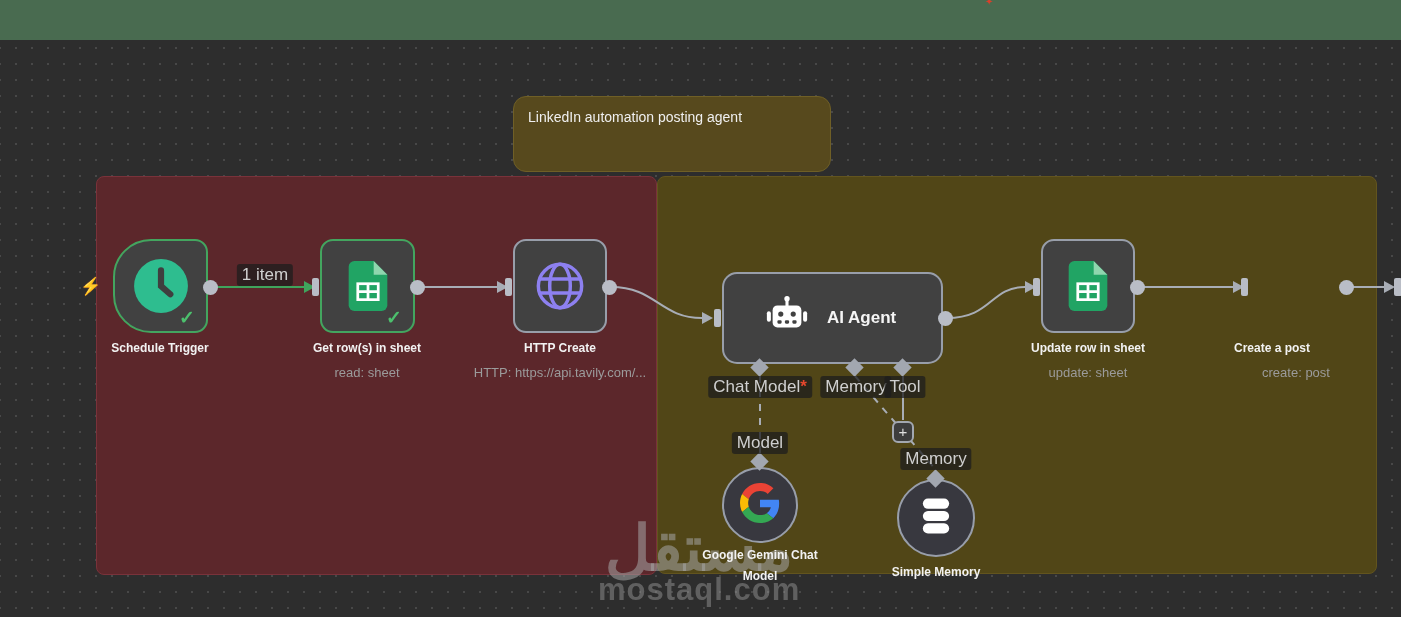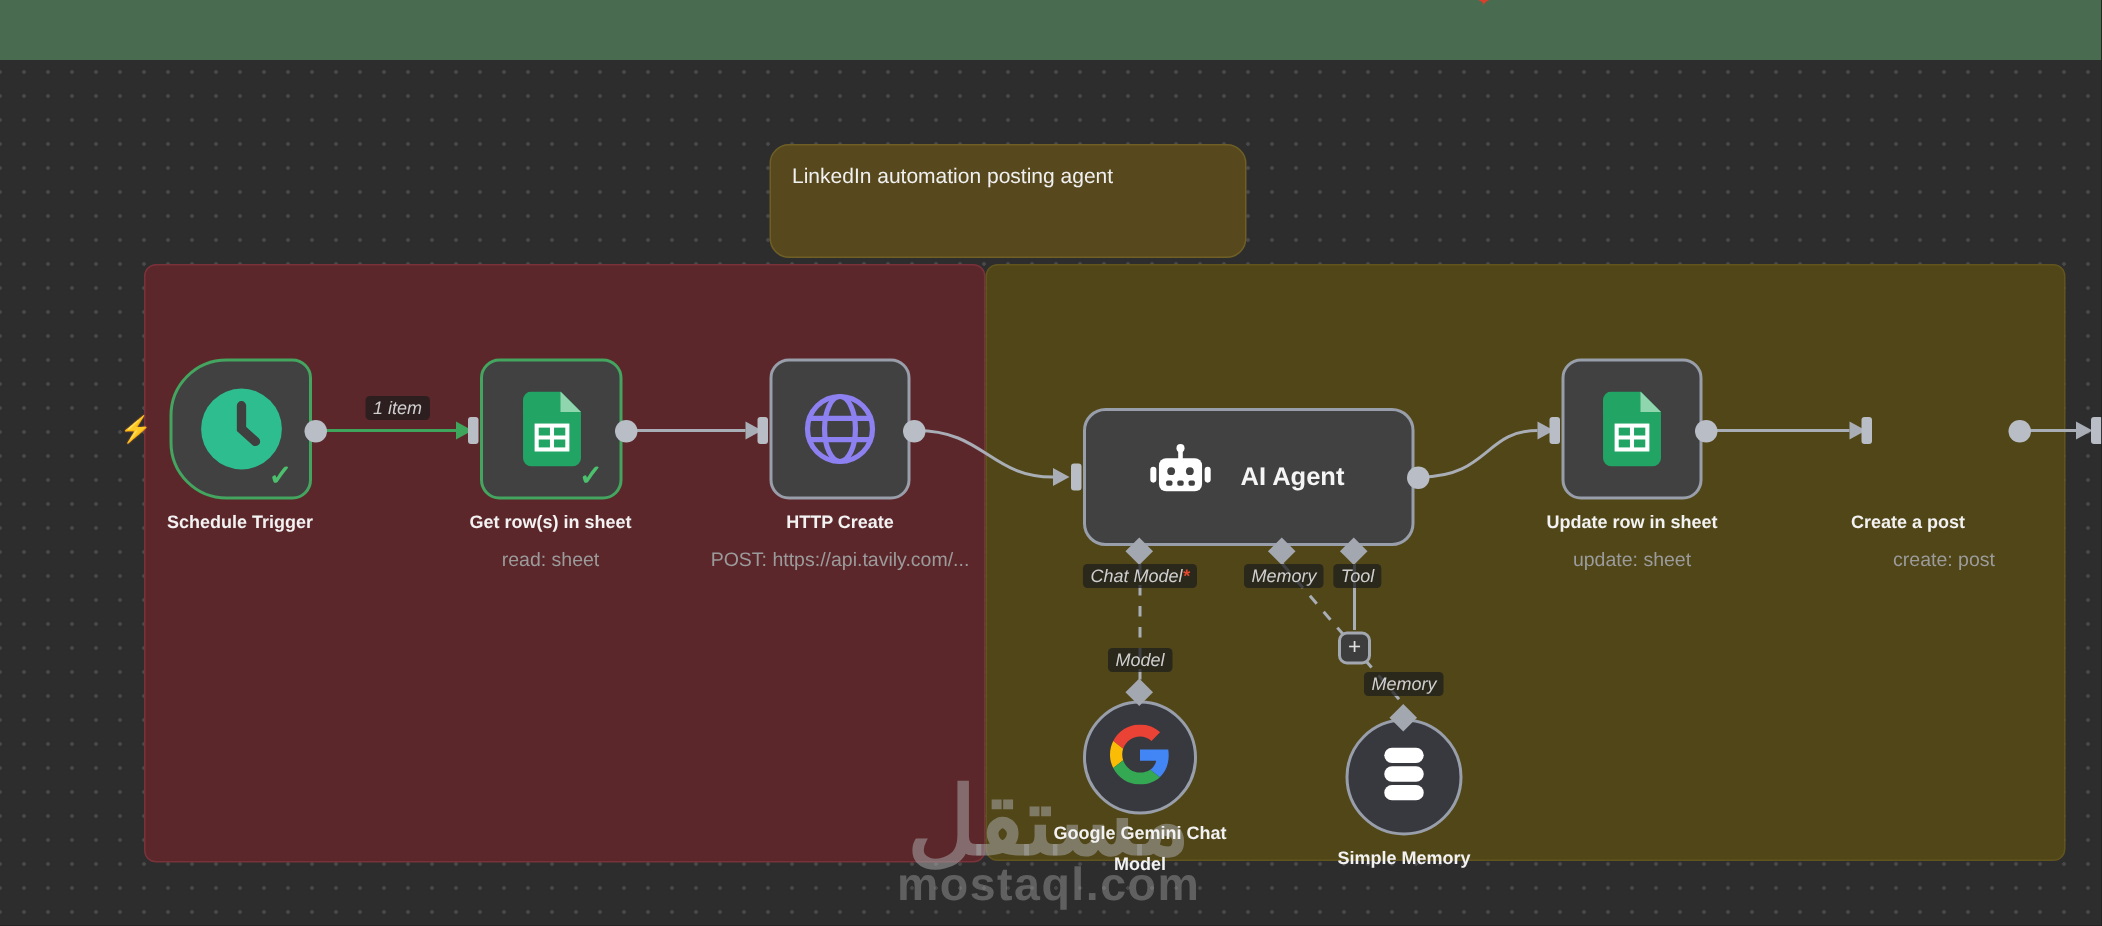--- a/index.html
+++ b/index.html
@@ -30,21 +30,21 @@
   .node-box.trigger{border-radius:38px 13px 13px 38px;}
   .node-icon{position:absolute;left:50%;top:50%;transform:translate(-50%,-50%);display:flex;align-items:center;justify-content:center;}
   .check{position:absolute;right:11px;bottom:2px;color:#4cc06d;font-size:19px;font-weight:bold;z-index:5;}
   .node-label{position:absolute;color:#f2f2f2;font-size:12px;font-weight:bold;text-align:center;z-index:5;white-space:nowrap;transform:translateX(-50%);}
   .node-sub{position:absolute;color:#9b9b9b;font-size:13px;text-align:center;z-index:5;white-space:nowrap;transform:translateX(-50%);}
 
   .port-out{position:absolute;width:15px;height:15px;border-radius:50%;background:#b9bdc6;z-index:5;}
   .port-in{position:absolute;width:7px;height:18px;border-radius:2px;background:#b9bdc6;z-index:5;}
   .diamond{position:absolute;width:13px;height:13px;background:#a2a7b0;transform:rotate(45deg);z-index:5;}
 
-  .chip{position:absolute;background:rgba(30,30,30,0.75);color:#cfcfcf;font-size:12px;padding:1px 5px;border-radius:3px;z-index:6;white-space:nowrap;transform:translateX(-50%);font-style:italic;}
+  .chip{position:absolute;background:rgba(30,30,30,0.75);color:#cfcfcf;font-size:17px;padding:1px 5px;border-radius:3px;z-index:6;white-space:nowrap;transform:translateX(-50%);}
   .req{color:#e5472d;font-weight:bold;}
 
   .agent-inner{position:absolute;left:0;top:0;width:100%;height:100%;display:flex;align-items:center;padding-left:40px;box-sizing:border-box;gap:17px;}
   .agent-title{color:#f5f5f5;font-size:17px;font-weight:bold;}
 
   .circle-node{position:absolute;background:#38383f;border:2px solid #989eaa;border-radius:50%;box-sizing:border-box;z-index:4;display:flex;align-items:center;justify-content:center;}
 
   .plus-btn{position:absolute;left:892px;top:421px;width:22px;height:22px;background:#3d3d3d;border:2px solid #a2a7b0;border-radius:6px;box-sizing:border-box;color:#e0e0e0;font-size:15px;line-height:17px;text-align:center;z-index:6;}
 
   .linkedin-badge{width:46px;height:46px;background:#0a66c2;border-radius:7px;display:flex;align-items:center;justify-content:center;color:#fff;font-weight:bold;font-size:28px;letter-spacing:-1px;}
@@ -133,21 +133,21 @@
       <svg width="52" height="52" viewBox="0 0 48 48" fill="none" stroke="#8d80f0" stroke-width="3.2">
         <circle cx="24" cy="24" r="20"></circle>
         <ellipse cx="24" cy="24" rx="9.5" ry="20"></ellipse>
         <path d="M5.5 17.5 h37 M5.5 30.5 h37"></path>
       </svg>
     </span>
   </div>
   <div class="port-in" style="left:505px;top:278px;"></div>
   <div class="port-out" style="left:602px;top:280px;"></div>
   <div class="node-label" style="left:560px;top:341px;">HTTP Create</div>
-  <div class="node-sub" style="left:560px;top:365px;">POST: https://api.tavily.com/...</div>
+  <div class="node-sub" style="left:560px;top:365px;">HTTP: https://api.tavily.com/...</div>
 
   <div class="node-box" style="left:722px;top:272px;width:221px;height:92px;border-radius:15px;">
     <div class="agent-inner">
       <span>
         <svg width="46" height="42" viewBox="0 0 48 42">
           <rect x="22.4" y="3" width="3.2" height="8" fill="#fff"></rect>
           <circle cx="24" cy="3" r="2.8" fill="#fff"></circle>
           <rect x="9" y="10" width="30" height="23" rx="5" fill="#fff"></rect>
           <rect x="3" y="16" width="4.2" height="11" rx="2.1" fill="#fff"></rect>
           <rect x="40.8" y="16" width="4.2" height="11" rx="2.1" fill="#fff"></rect>

